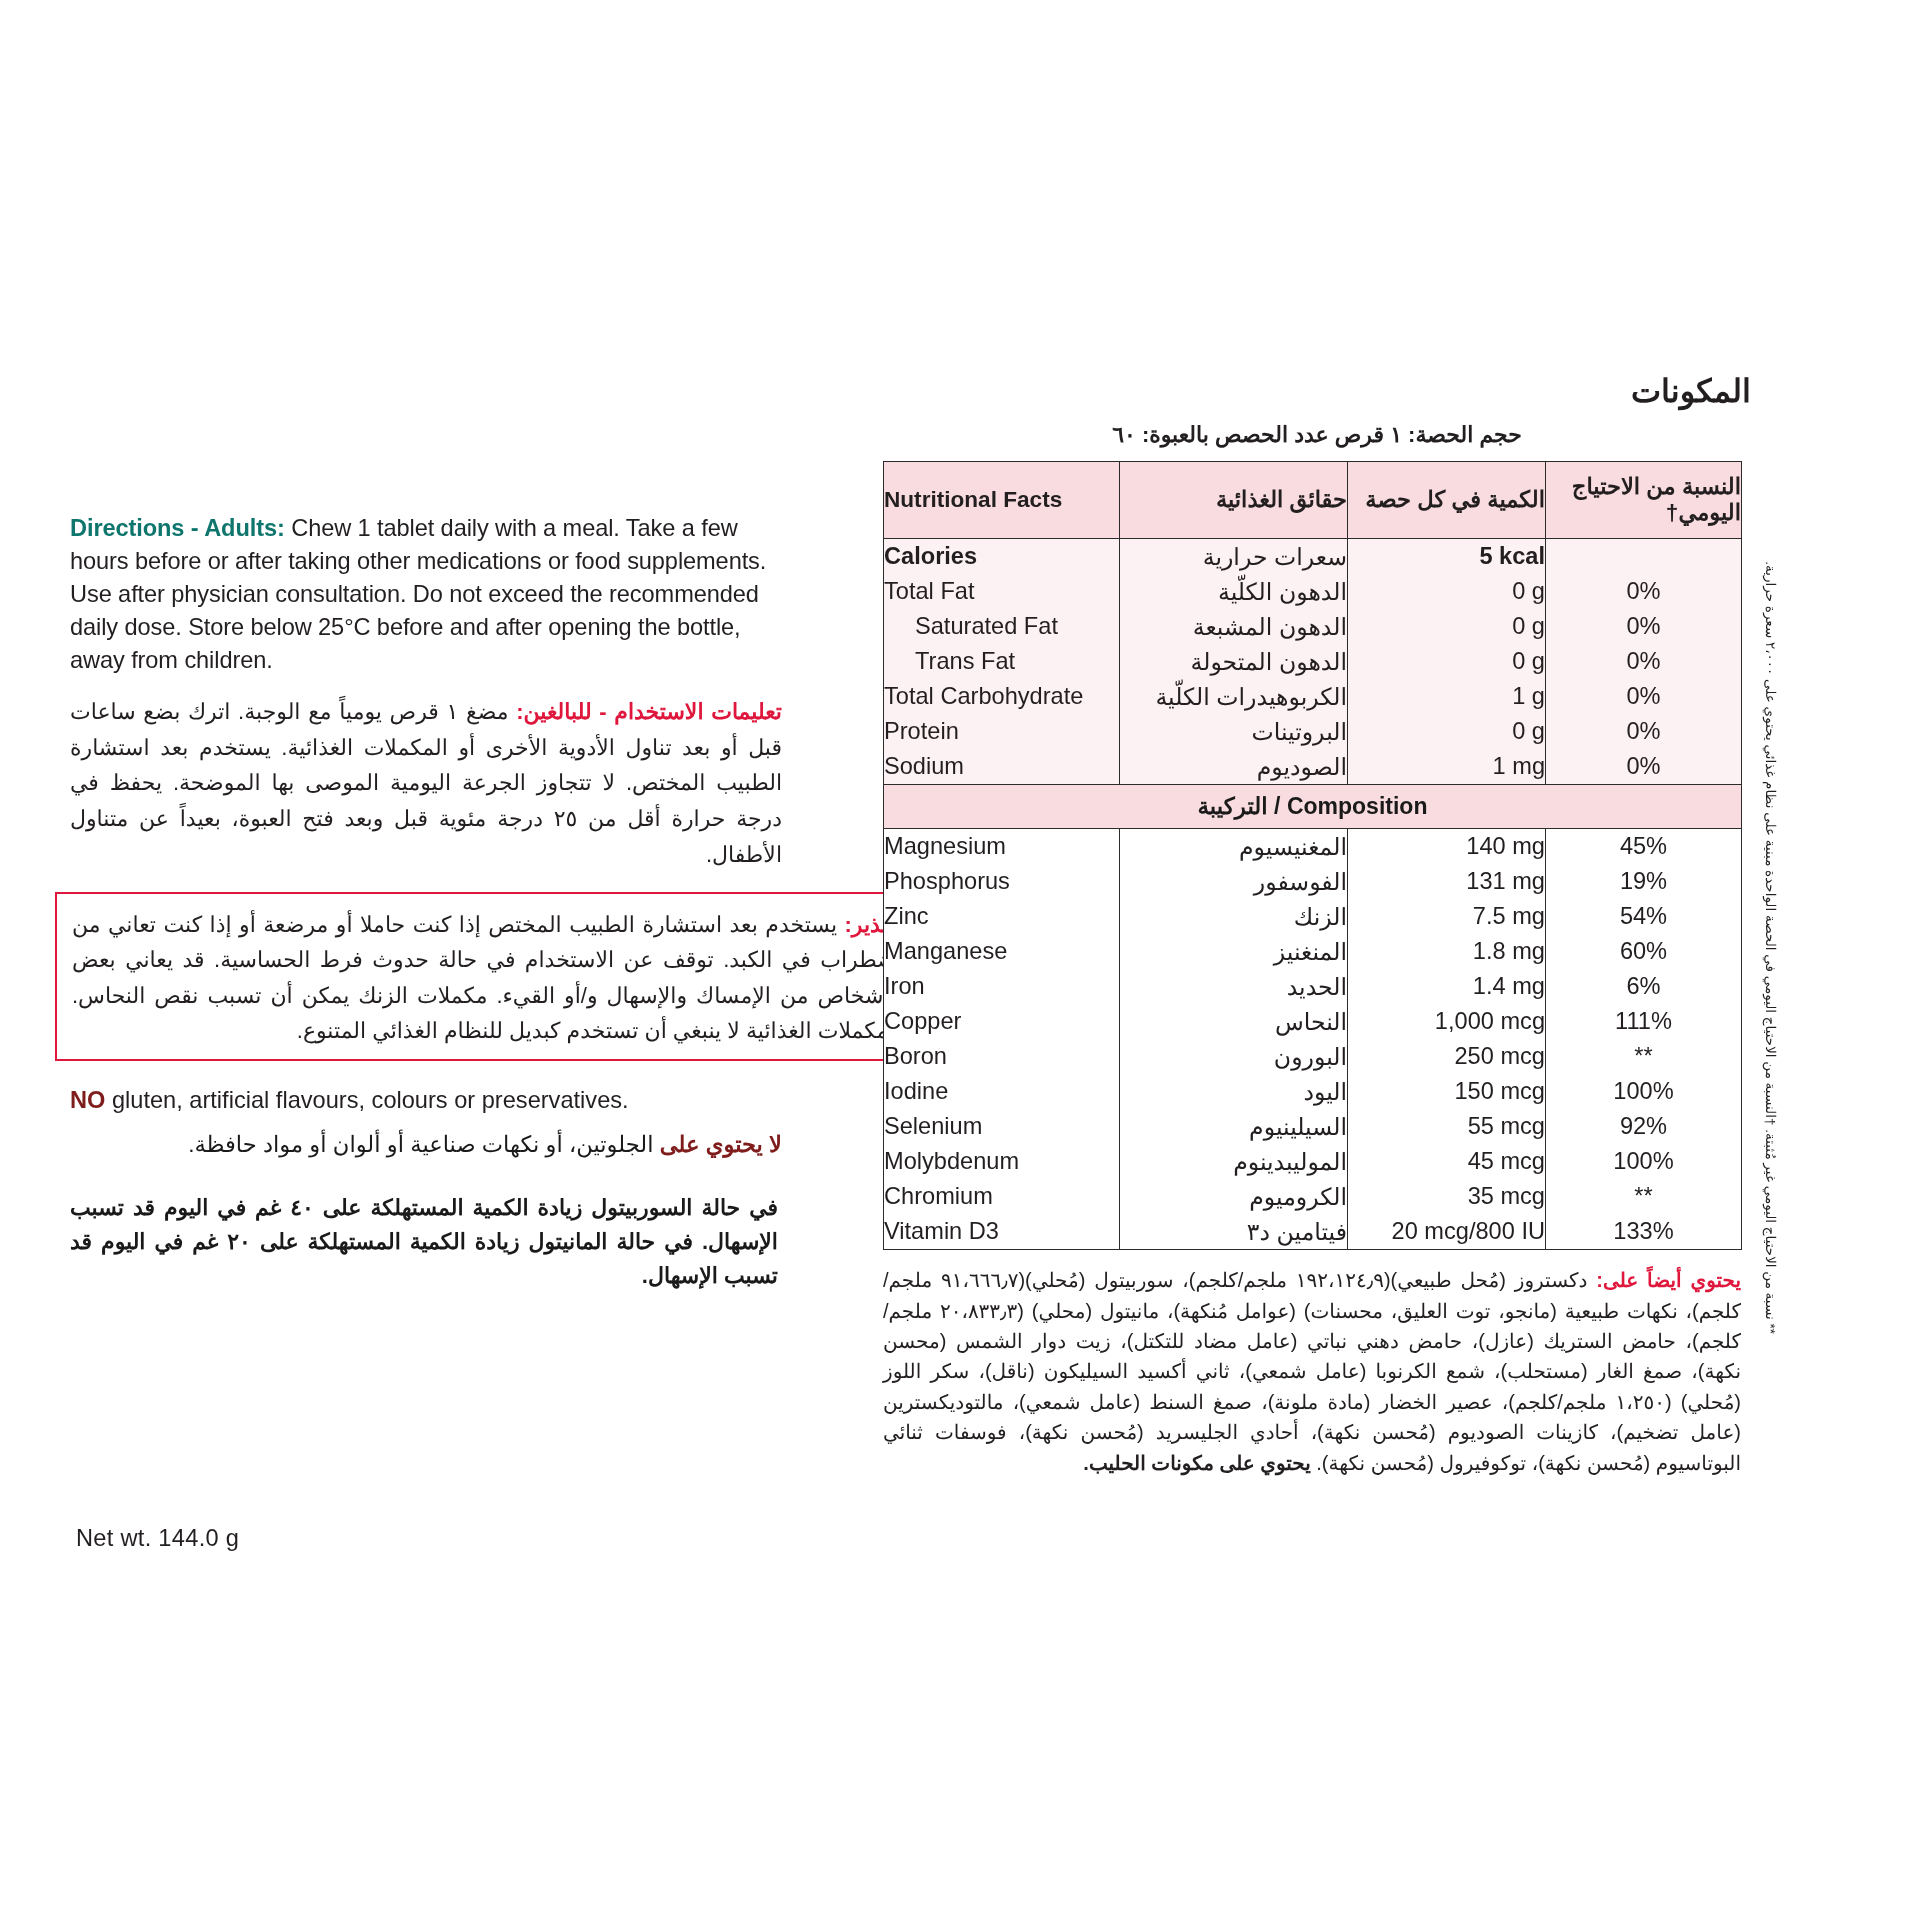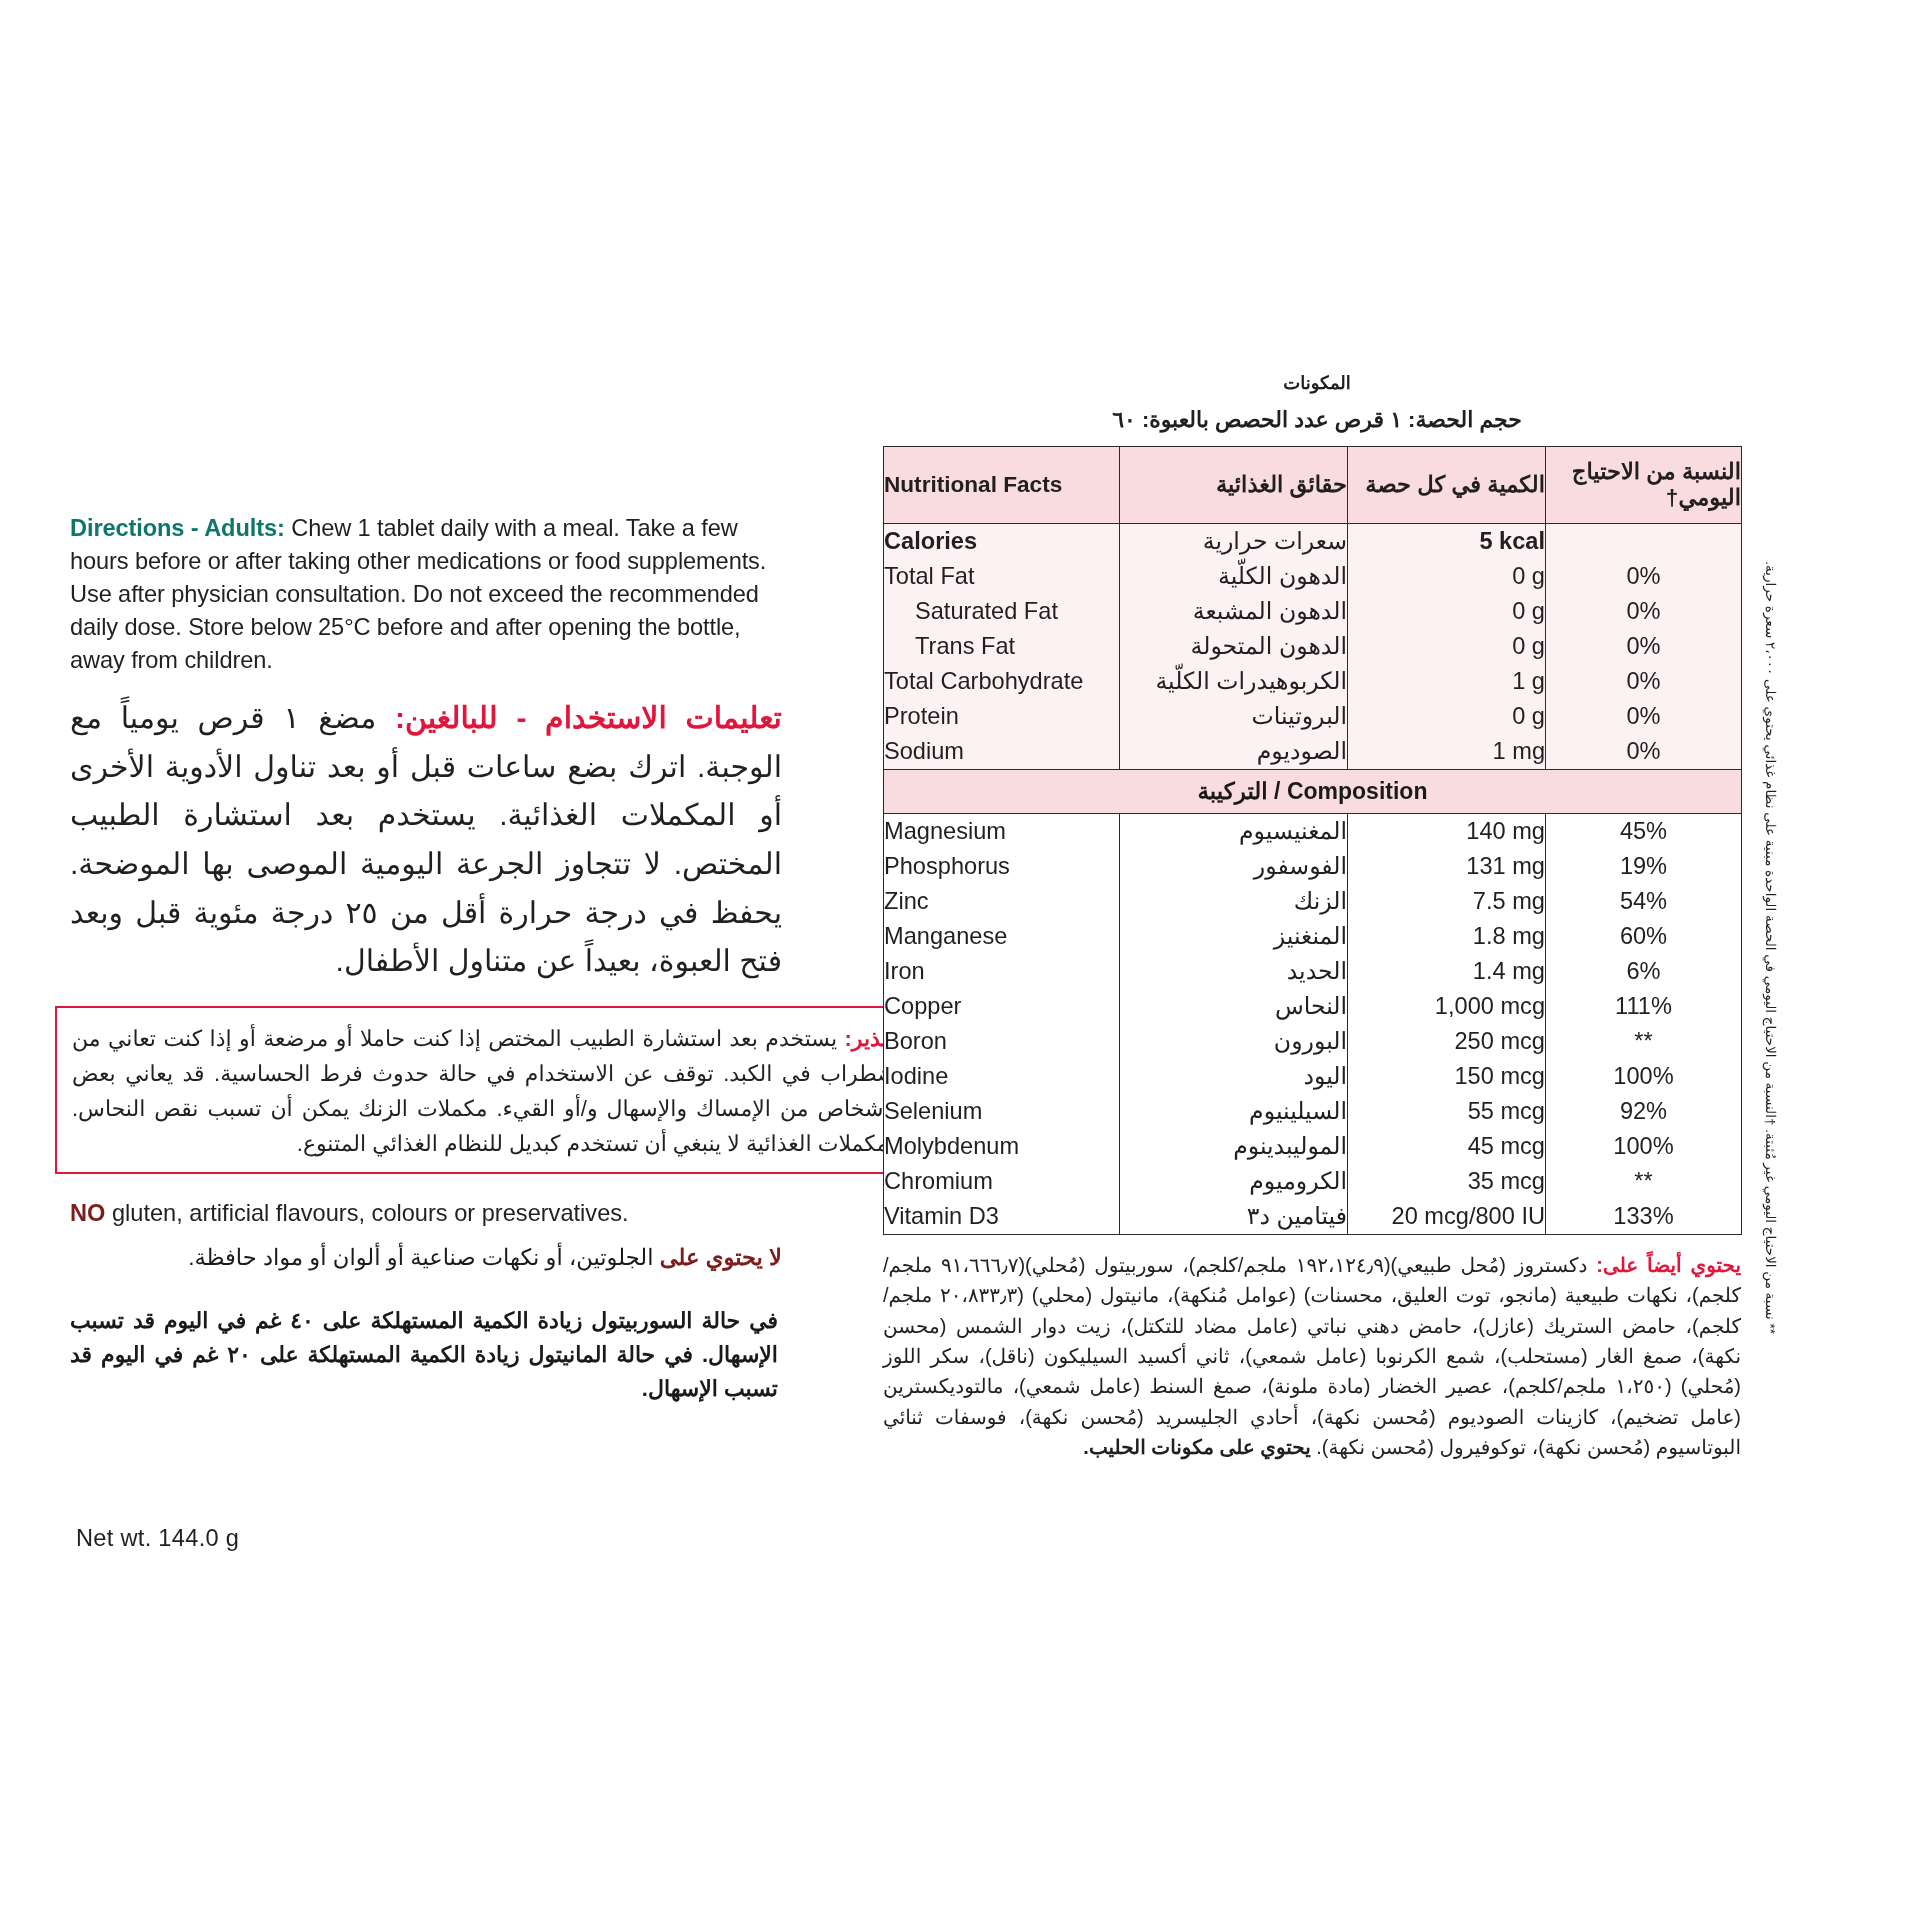--- a/index.html
+++ b/index.html
@@ -35,21 +35,21 @@
   }
   .en-lead {
     color: #0f766e;
     font-weight: bold;
   }
 
   .ar-para {
     direction: rtl;
     text-align: justify;
     text-align-last: right;
-    font-size: 30px;
+    font-size: 22px;
     line-height: 1.62;
     color: #231f20;
     margin: 0;
   }
   .ar-lead {
     color: #e0173c;
     font-weight: bold;
   }
 
   .warn-box {
@@ -100,23 +100,22 @@
   
   .right-col {
     position: absolute;
     left: 883px;
     top: 374px;
     width: 868px;
   }
 
   .ingredients-title {
     direction: rtl;
-    text-align: center;
-    font-weight: bold;
-    font-size: 18px;
+    font-weight: bold;
+    font-size: 32px;
     line-height: 1.1;
     margin: 0 0 13px 0;
     color: #231f20;
   }
   .serving-line {
     direction: rtl;
     text-align: center;
     font-weight: bold;
     font-size: 22px;
     margin: 0 0 13px 0;

